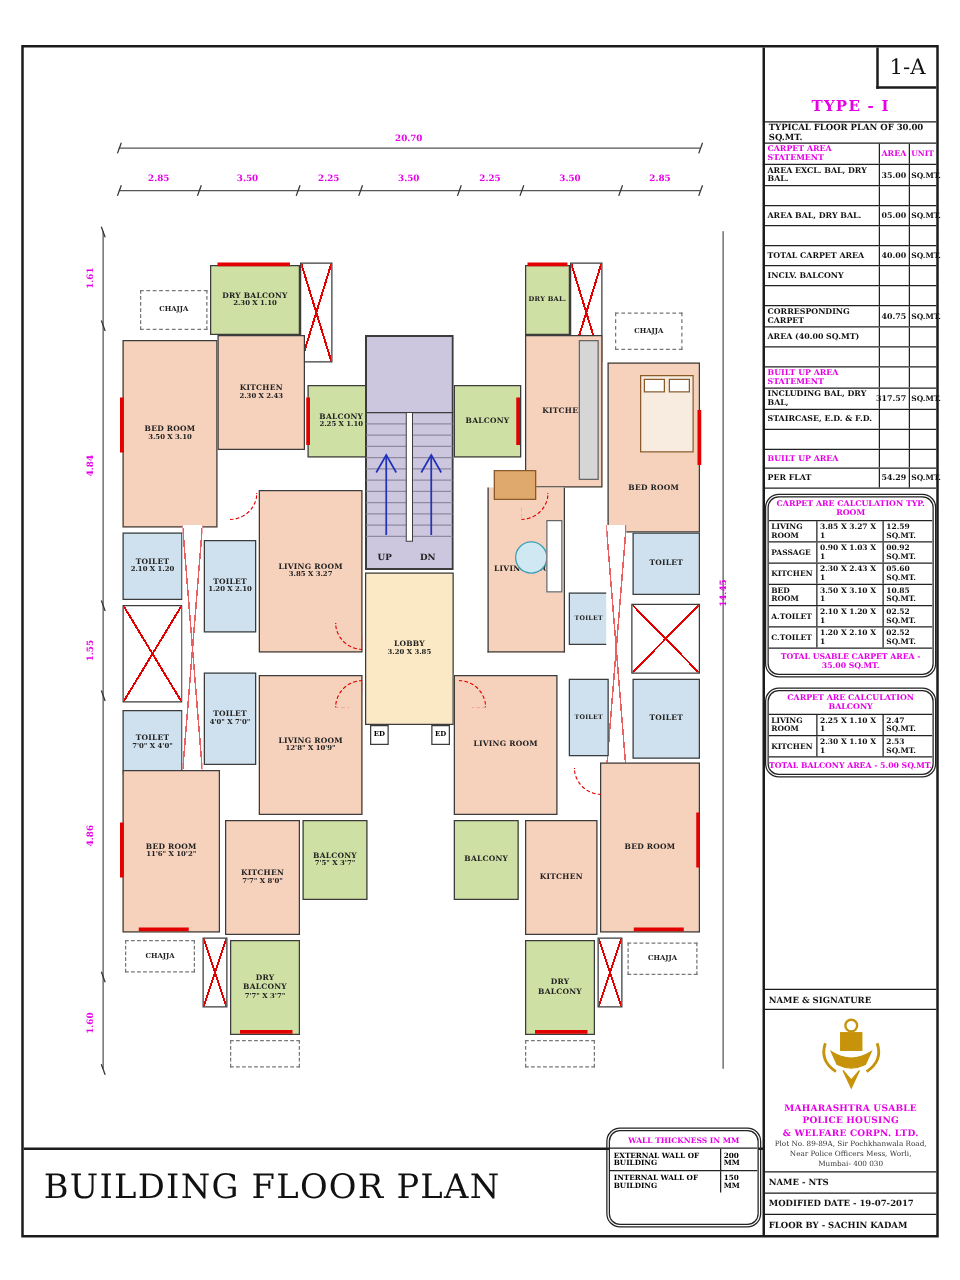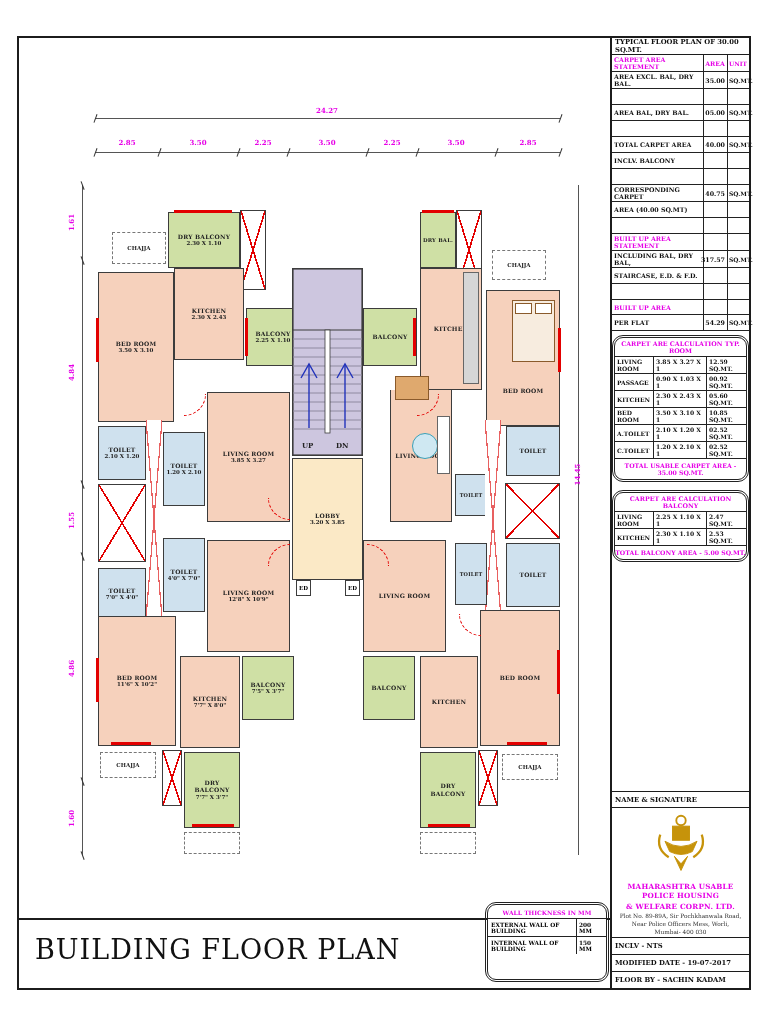--- a/index.html
+++ b/index.html
@@ -71,21 +71,21 @@
   .wc2{width:30px;border-left:1px solid #222;padding:1px 2px;font-size:5.8px;align-self:stretch;display:flex;align-items:center;}
   .stairsvg{position:absolute;}
 </style>
 </head>
 <body>
 
 <div id="frame">
 
   <div id="plan">
 
-    <div class="dml" style="left:308px;top:68px">24.27</div>
+    <div class="dml" style="left:308px;top:68px">20.70</div>
     <div class="dline" style="left:76px;top:80px;width:465px;height:1px"></div>
     <div class="tk" style="left:76px;top:76px"></div>
     <div class="tk" style="left:541px;top:76px"></div>
 
     <div class="dml" style="left:108px;top:100px">2.85</div>
     <div class="dml" style="left:179px;top:100px">3.50</div>
     <div class="dml" style="left:244px;top:100px">2.25</div>
     <div class="dml" style="left:308px;top:100px">3.50</div>
     <div class="dml" style="left:373px;top:100px">2.25</div>
     <div class="dml" style="left:437px;top:100px">3.50</div>
@@ -304,20 +304,24 @@
 
     <div class="arc" style="left:249px;top:460px"></div>
     <div class="arc" style="left:165px;top:356px;transform:scaleX(-1)"></div>
     <div class="arc" style="left:249px;top:506px;transform:scaleY(-1)"></div>
     <div class="arc" style="left:348px;top:506px;transform:scale(-1,-1)"></div>
     <div class="arc" style="left:440px;top:576px"></div>
     <div class="arc" style="left:398px;top:356px;transform:scaleX(-1)"></div>
   </div>
 
   <div id="panel">
+    <div id="sheetRow">
+      <div id="sheetBox">1-A</div>
+    </div>
+    <div id="typeTitle" class="sec mag">TYPE - I</div>
     <div id="planSub" class="sec">TYPICAL FLOOR PLAN OF 30.00 SQ.MT.</div>
 
     <div>
       <div class="tr3 thead">
         <div class="c1 mag">CARPET AREA STATEMENT</div>
         <div class="c2 mag">AREA</div>
         <div class="c3 mag">UNIT</div>
       </div>
       <div>
 
@@ -498,21 +502,21 @@
           <path d="M23 47 l7 8 7 -8 -7 15 z"></path>
         </g>
       </svg>
       <div class="cn mag">MAHARASHTRA USABLE POLICE HOUSING</div>
       <div class="cn mag">&amp; WELFARE CORPN. LTD.</div>
       <div class="addr">Plot No. 89-89A, Sir Pochkhanwala Road,</div>
       <div class="addr">Near Police Officers Mess, Worli,</div>
       <div class="addr">Mumbai- 400 030</div>
     </div>
 
-    <div class="inforow">INCLV - NTS</div>
+    <div class="inforow">NAME - NTS</div>
     <div class="inforow">MODIFIED DATE - 19-07-2017</div>
     <div class="inforow">FLOOR BY - SACHIN KADAM</div>
   </div>
 
   <div id="bottomStrip">
     <div id="drawTitle">BUILDING FLOOR PLAN</div>
   </div>
   <div id="wallTable">
     <div class="wt">WALL THICKNESS IN MM</div>
     <div>

